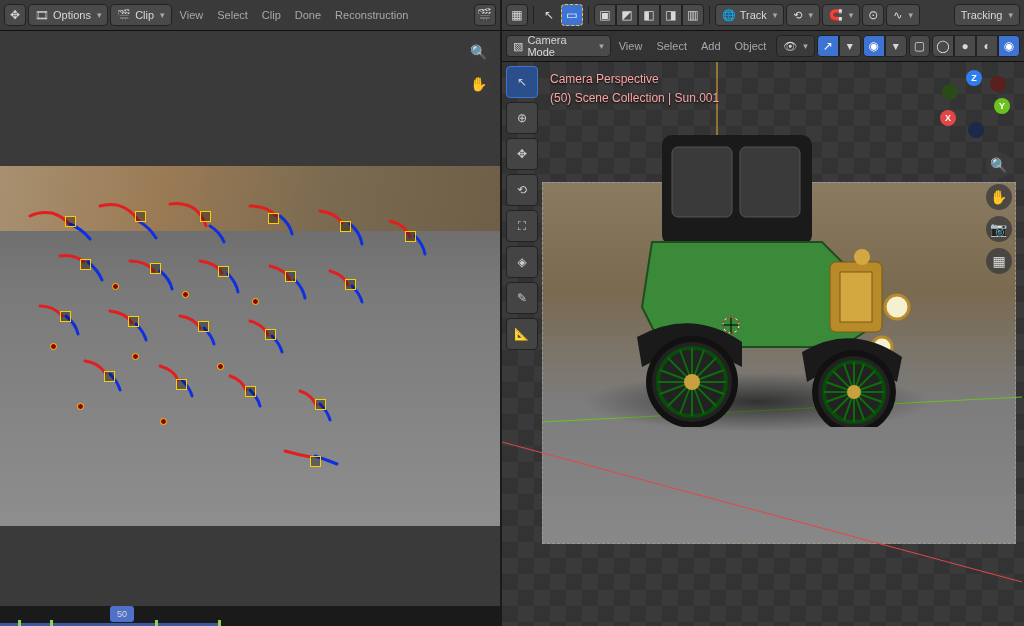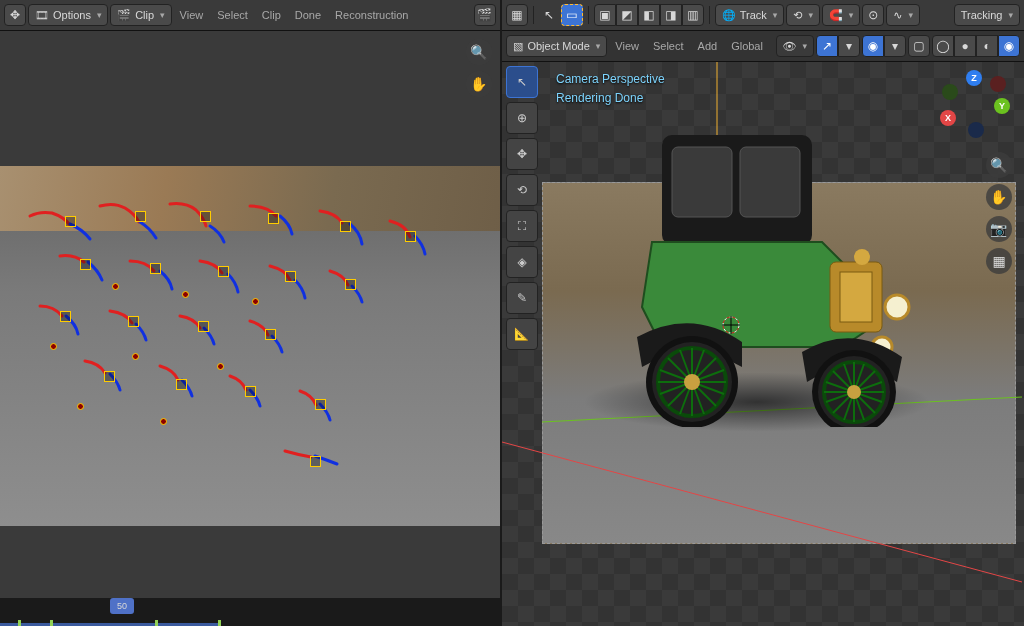--- a/index.html
+++ b/index.html
@@ -46,30 +46,30 @@
   .trail{position:absolute;pointer-events:none;}
   .float-icons{position:absolute;right:8px;top:8px;display:flex;flex-direction:column;gap:6px;}
   .float-btn{width:26px;height:26px;border-radius:13px;background:rgba(60,60,60,.8);display:flex;align-items:center;justify-content:center;color:#ddd;cursor:pointer;font-size:14px;}
   
   .vp3d{position:absolute;inset:0;background:
     repeating-conic-gradient(#3a3a3a 0% 25%,#333 0% 50%) 0 0/32px 32px;}
   .cam-frame{position:absolute;left:40px;right:8px;top:120px;height:360px;border:1px dashed #999;background:linear-gradient(to bottom,#8a7a60 0%,#7a6a50 30%,#7c7c7c 60%,#888 100%);}
   .toolshelf{position:absolute;left:4px;top:4px;width:32px;display:flex;flex-direction:column;gap:4px;}
   .tool{width:30px;height:30px;border-radius:4px;background:#444;border:1px solid #222;display:flex;align-items:center;justify-content:center;color:#ccc;cursor:pointer;}
   .tool.active{background:#2b4e8c;border-color:#3d74d4;}
-  .overlay-text{position:absolute;left:54px;top:8px;color:#7dd3fc;font-size:12px;line-height:1.6;text-shadow:0 1px 2px #000;}
+  .overlay-text{position:absolute;left:48px;top:8px;color:#fca5a5;font-size:12px;line-height:1.6;text-shadow:0 1px 2px #000;}
   .gizmo{position:absolute;right:14px;top:8px;width:72px;height:72px;}
   .gizmo .ball{position:absolute;width:16px;height:16px;border-radius:50%;display:flex;align-items:center;justify-content:center;font-size:9px;font-weight:bold;color:#fff;}
   .nav-col{position:absolute;right:12px;top:90px;display:flex;flex-direction:column;gap:6px;}
   
   .car{position:absolute;left:100px;top:45px;width:310px;height:320px;}
   .car svg{width:100%;height:100%;}
   .shadow{position:absolute;left:80px;top:310px;width:350px;height:60px;background:radial-gradient(ellipse at center,rgba(0,0,0,.6) 0%,transparent 70%);}
   
-  .timeline{height:28px;background:#1a1a1a;position:relative;}
+  .timeline{height:20px;background:#1a1a1a;position:relative;}
   .timeline .bar{position:absolute;bottom:0;height:3px;left:0;right:0;background:#1a1a1a;}
   .timeline .play{position:absolute;bottom:0;left:0;width:220px;height:3px;background:#3b5a9e;}
   .timeline .cursor{position:absolute;left:110px;top:0;height:16px;width:24px;background:#4f71c7;display:flex;align-items:center;justify-content:center;font-size:9px;border-radius:3px;}
   .timeline .kf{position:absolute;bottom:0;width:3px;height:6px;background:#92d156;}
   .icon-group{display:flex;gap:0;}
   .icon-group .icon-btn{border-radius:0;}
   .icon-group .icon-btn:first-child{border-radius:4px 0 0 4px;}
   .icon-group .icon-btn:last-child{border-radius:0 4px 4px 0;}
   .sep{width:1px;height:18px;background:#222;margin:0 3px;}
 </style>
@@ -282,26 +282,26 @@
       <span class="icon-btn">⊙</span>
       <span class="dd">
           <span>∿</span>
         </span>
       <span class="spacer"></span>
       <span class="dd">Tracking</span>
     </div>
     <div class="hdr2">
       <span class="dd">
         <span>▧</span>
-        <span>Object Mode</span>
+        <span>Camera Mode</span>
       </span>
       <span class="menu-item">View</span>
       <span class="menu-item">Select</span>
       <span class="menu-item">Add</span>
-      <span class="menu-item">Global</span>
+      <span class="menu-item">Object</span>
       <span class="spacer"></span>
       <span class="dd icon-btn" style="width:auto;background:#3a3a3a">👁</span>
       <span class="icon-group">
         <span class="icon-btn active">↗</span>
         <span class="icon-btn">▾</span>
       </span>
       <span class="icon-group">
         <span class="icon-btn active">◉</span>
         <span class="icon-btn">▾</span>
       </span>
@@ -394,21 +394,21 @@
         <div class="tool">✥</div>
         <div class="tool">⟲</div>
         <div class="tool">⛶</div>
         <div class="tool">◈</div>
         <div class="tool">✎</div>
         <div class="tool">📐</div>
       </div>
 
       <div class="overlay-text">
         <div>Camera Perspective</div>
-        <div>Rendering Done</div>
+        <div>(50) Scene Collection | Sun.001</div>
       </div>
 
       <div class="gizmo">
         <div class="ball" style="left:28px;top:0;background:var(--axis-z)">
             <span>Z</span>
           </div>
         <div class="ball" style="left:56px;top:28px;background:var(--axis-y)">
             <span>Y</span>
           </div>
         <div class="ball" style="left:2px;top:40px;background:var(--axis-x)">

